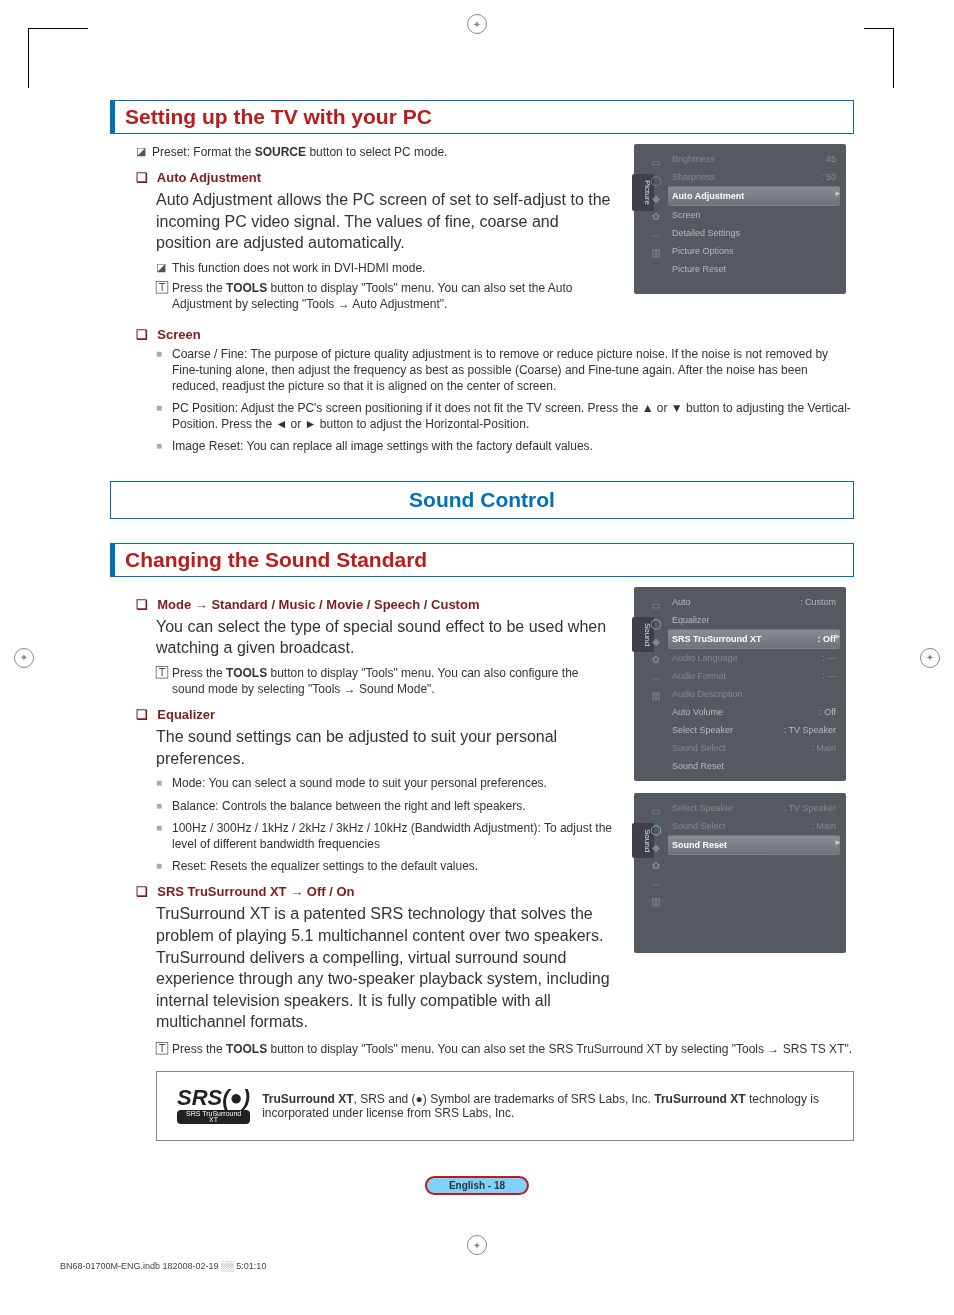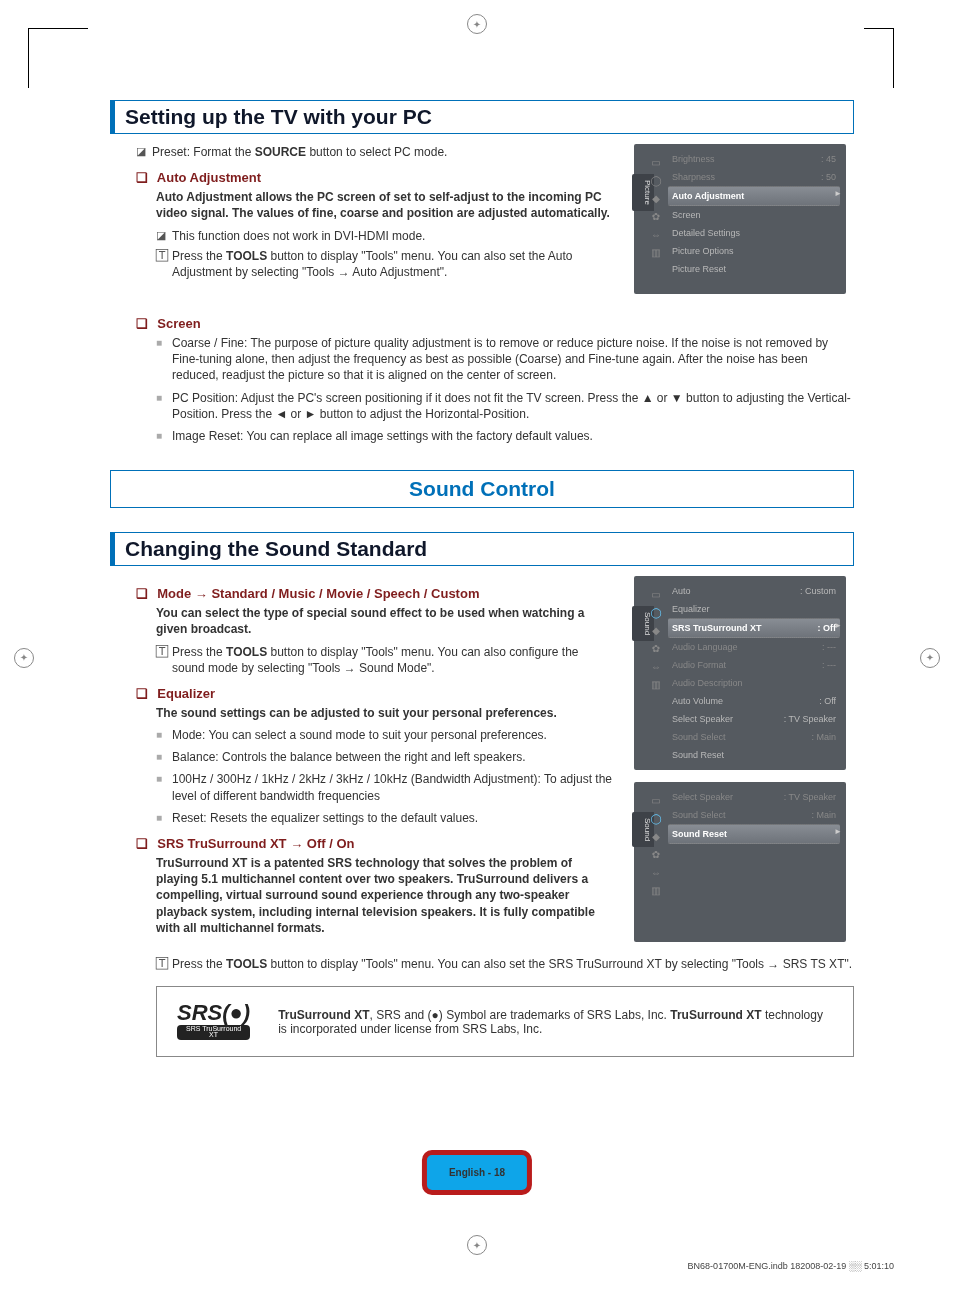--- a/index.html
+++ b/index.html
@@ -35,46 +35,45 @@
   .crop.tl-v { top: 28px; left: 28px; width: 1px; height: 60px; }
   .crop.tr-h { top: 28px; right: 60px; width: 30px; height: 1px; }
   .crop.tr-v { top: 28px; right: 60px; width: 1px; height: 60px; }
 
   .title-bar {
     border: 1px solid #0070b8;
     border-left: 5px solid #0070b8;
     padding: 4px 10px;
     font-size: 21px;
     font-weight: bold;
-    color: #0f172a;
+    color: #b91c1c;
     margin: 0 0 10px 0;
     font-family: Arial, Helvetica, sans-serif;
   }
   .major-bar {
     border: 1px solid #0070b8;
     padding: 6px 12px;
     font-size: 21px;
     font-weight: bold;
     color: #0070b8;
     margin: 26px 0 10px 0;
     text-align: center;
   }
   .subhead {
     font-size: 13px;
     font-weight: bold;
     color: #7f1d1d;
     margin: 10px 0 4px 26px;
   }
   .subhead .bookmark { margin-right: 6px; }
   .body-text {
-    font-size: 12px;
+    font-size: 16px;
     line-height: 1.35;
     margin: 0 0 6px 46px;
     color: #333;
-    font-weight: bold;
   }
   .icon-note {
     display: flex;
     font-size: 12px;
     line-height: 1.35;
     margin: 0 0 4px 46px;
     color: #333;
   }
   .icon-note .ic {
     width: 16px; flex: 0 0 16px; font-size: 11px; color:#555;
@@ -137,50 +136,50 @@
   .osd-row.sel::after {
     content: "►"; position: absolute; right: -2px; top: 2px; font-size: 8px; color:#ccc;
   }
 
   .srs-box {
     border: 1px solid #888;
     margin: 14px 0 0 46px;
     display: flex;
     align-items: center;
     padding: 16px 20px;
-    gap: 28px;
+    gap: 12px;
     font-size: 12px;
     color:#333;
   }
   .srs-logo {
     font-weight: bold;
     font-size: 22px;
     font-style: italic;
     color:#222;
     line-height: 0.9;
     text-align:center;
   }
   .srs-logo .sub { display:block; font-size:7px; font-style:normal; font-weight:normal; background:#222; color:#fff; padding:1px 4px; border-radius:4px; margin-top:2px; }
 
   .page-footer {
     position: absolute;
     bottom: 120px;
     left: 50%; transform: translateX(-50%);
     font-size: 10px;
     font-weight: bold;
-    background: #0ea5e9;
-    border: 5px solid #b91c1c;
+    background: #7dd3fc;
+    border: 2px solid #b91c1c;
     border-radius: 10px;
-    padding: 12px 22px;
+    padding: 2px 22px;
   }
   .print-footer {
     position: absolute;
     bottom: 44px;
     left: 60px; right: 60px;
-    display: flex; justify-content: flex-end;
+    display: flex; justify-content: flex-start;
     font-size: 9px;
     color: #444;
   }
 </style>
 </head>
 <body>
 
 <div class="page">
 
   <div class="print-mark pm-top">✦</div>

